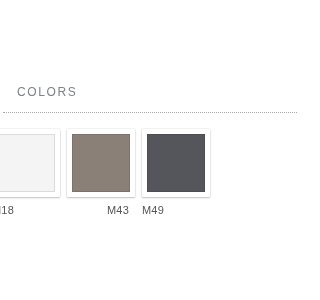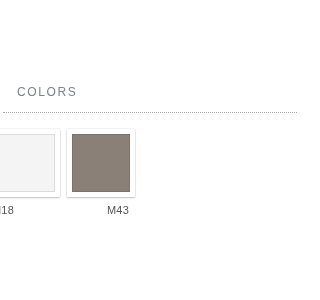--- a/index.html
+++ b/index.html
@@ -121,17 +121,23 @@
       <div class="swatch-label" style="color: rgb(85, 85, 85);">M18</div>
     </div>
 
     <div class="swatch-cell">
       <div class="swatch-card">
         <div class="swatch-fill" style="background-color: rgb(138, 128, 120);"></div>
       </div>
       <div class="swatch-label" style="color: rgb(85, 85, 85); padding-left: 40px;">M43</div>
     </div>
 
+    <div class="swatch-cell">
+      <div class="swatch-card">
+        <div class="swatch-fill" style="background-color: rgb(84, 86, 92);"></div>
+      </div>
+      <div class="swatch-label" style="color: rgb(85, 85, 85);">M49</div>
+    </div>
 
 
   </div>
 
 </div>
 
 </body></html>

